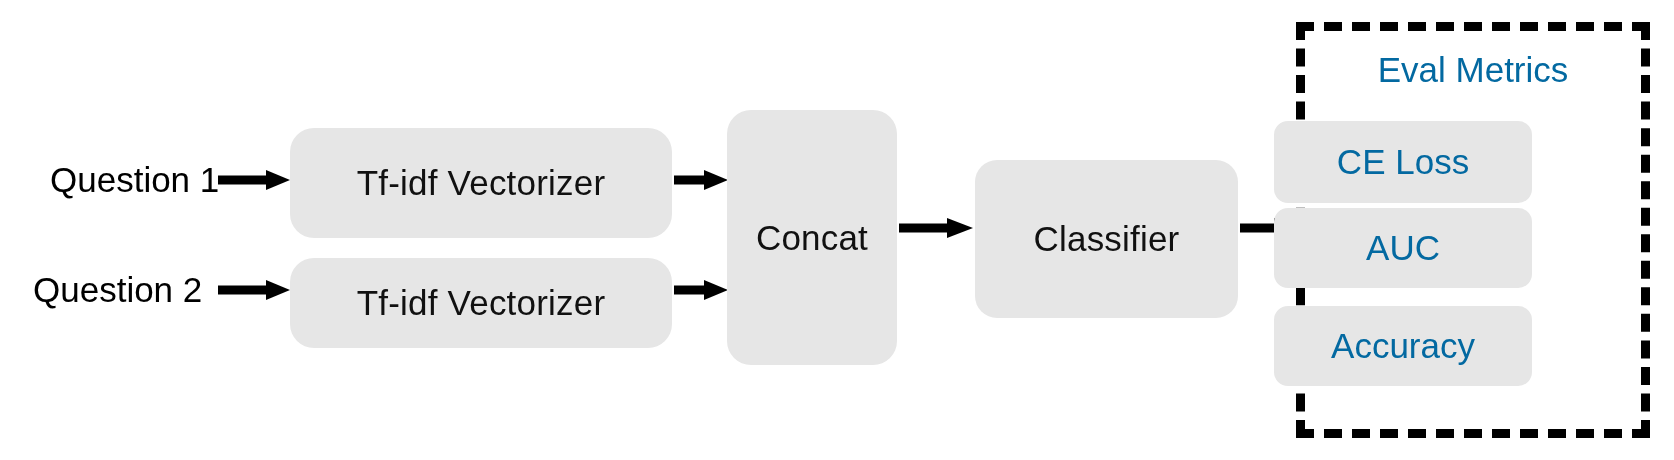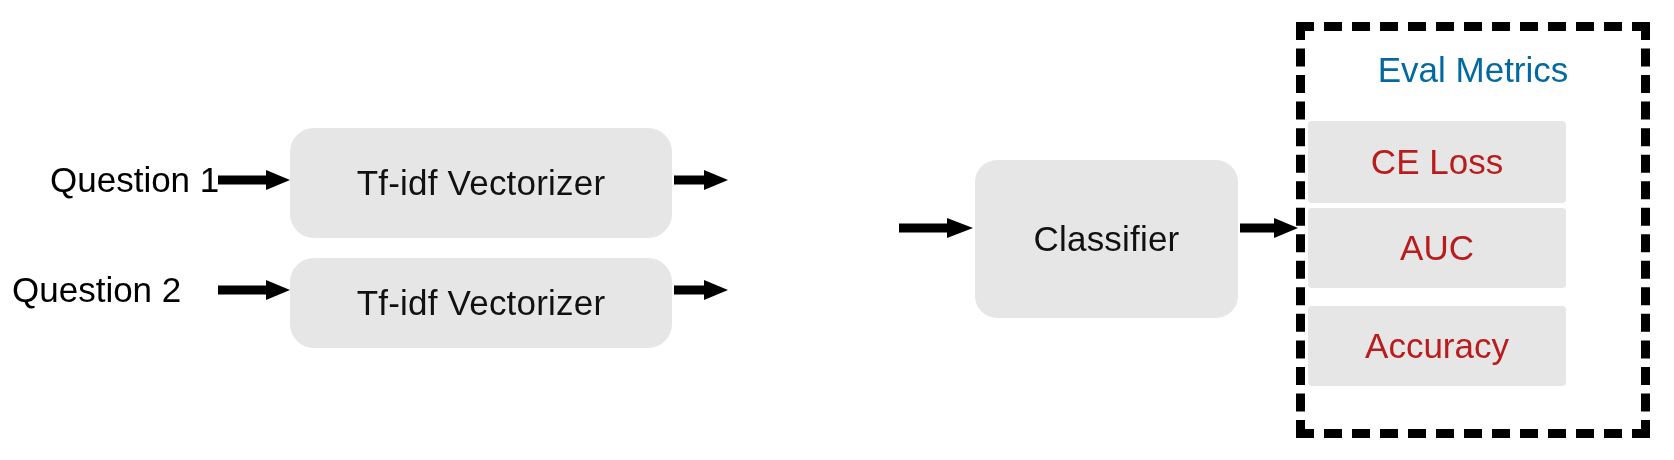--- a/index.html
+++ b/index.html
@@ -40,21 +40,21 @@
     align-items: center;
   }
   .arrow {
     position: absolute;
     height: 0;
   }
   .arrow svg { display: block; overflow: visible; }
 
   
   #label-q1 { left: 22px;  top: 158px; width: 200px; height: 44px; margin-left: 28px; }
-  #label-q2 { left: 12px;  top: 268px; width: 200px; height: 44px; text-align: center; }
+  #label-q2 { left: 33px;  top: 268px; width: 200px; height: 44px; text-align: center; }
 
   #node-vec1 { left: 290px; top: 128px; width: 382px; height: 110px; }
   #node-vec2 { left: 290px; top: 258px; width: 382px; height: 90px;  }
 
   #node-concat { left: 727px; top: 110px; width: 170px; height: 255px; border-radius: 24px; }
 
   #node-classifier { left: 975px; top: 160px; width: 263px; height: 158px; border-radius: 22px; }
 
   #eval-box {
     position: absolute;
@@ -70,29 +70,29 @@
     position: absolute;
     left: 1296px;
     top: 50px;
     width: 354px;
     text-align: center;
     font-size: 35px;
     color: #0369a1;
   }
   .metric-pill {
     position: absolute;
-    left: 1308px;
+    left: 1274px;
     width: 258px;
     background: #e6e6e6;
-    border-radius: 4px;
+    border-radius: 14px;
     display: flex;
     align-items: center;
     justify-content: center;
     font-size: 35px;
-    color: #b91c1c;
+    color: #0369a1;
     box-sizing: border-box;
   }
   #metric-0 { top: 121px; height: 82px; }
   #metric-1 { top: 208px; height: 80px; }
   #metric-2 { top: 306px; height: 80px; }
 
   
   #arrow-q1-vec1 { left: 218px; top: 168px; width: 72px; height: 24px; }
   #arrow-q2-vec2 { left: 218px; top: 278px; width: 72px; height: 24px; }
   #arrow-vec1-concat { left: 674px; top: 168px; width: 54px; height: 24px; }
@@ -134,20 +134,21 @@
     </svg>
   </div>
 
   <div class="arrow" id="arrow-vec2-concat">
     <svg width="54" height="24" viewBox="0 0 54 24">
       <line x1="0" y1="12" x2="34" y2="12" stroke="#000" stroke-width="9"></line>
       <polygon points="30,2 54,12 30,22" fill="#000"></polygon>
     </svg>
   </div>
 
+  <div class="node" id="node-concat">Concat</div>
 
   <div class="arrow" id="arrow-concat-classifier">
     <svg width="74" height="24" viewBox="0 0 74 24">
       <line x1="0" y1="12" x2="52" y2="12" stroke="#000" stroke-width="9"></line>
       <polygon points="48,2 74,12 48,22" fill="#000"></polygon>
     </svg>
   </div>
 
   <div class="node" id="node-classifier">Classifier</div>
 

